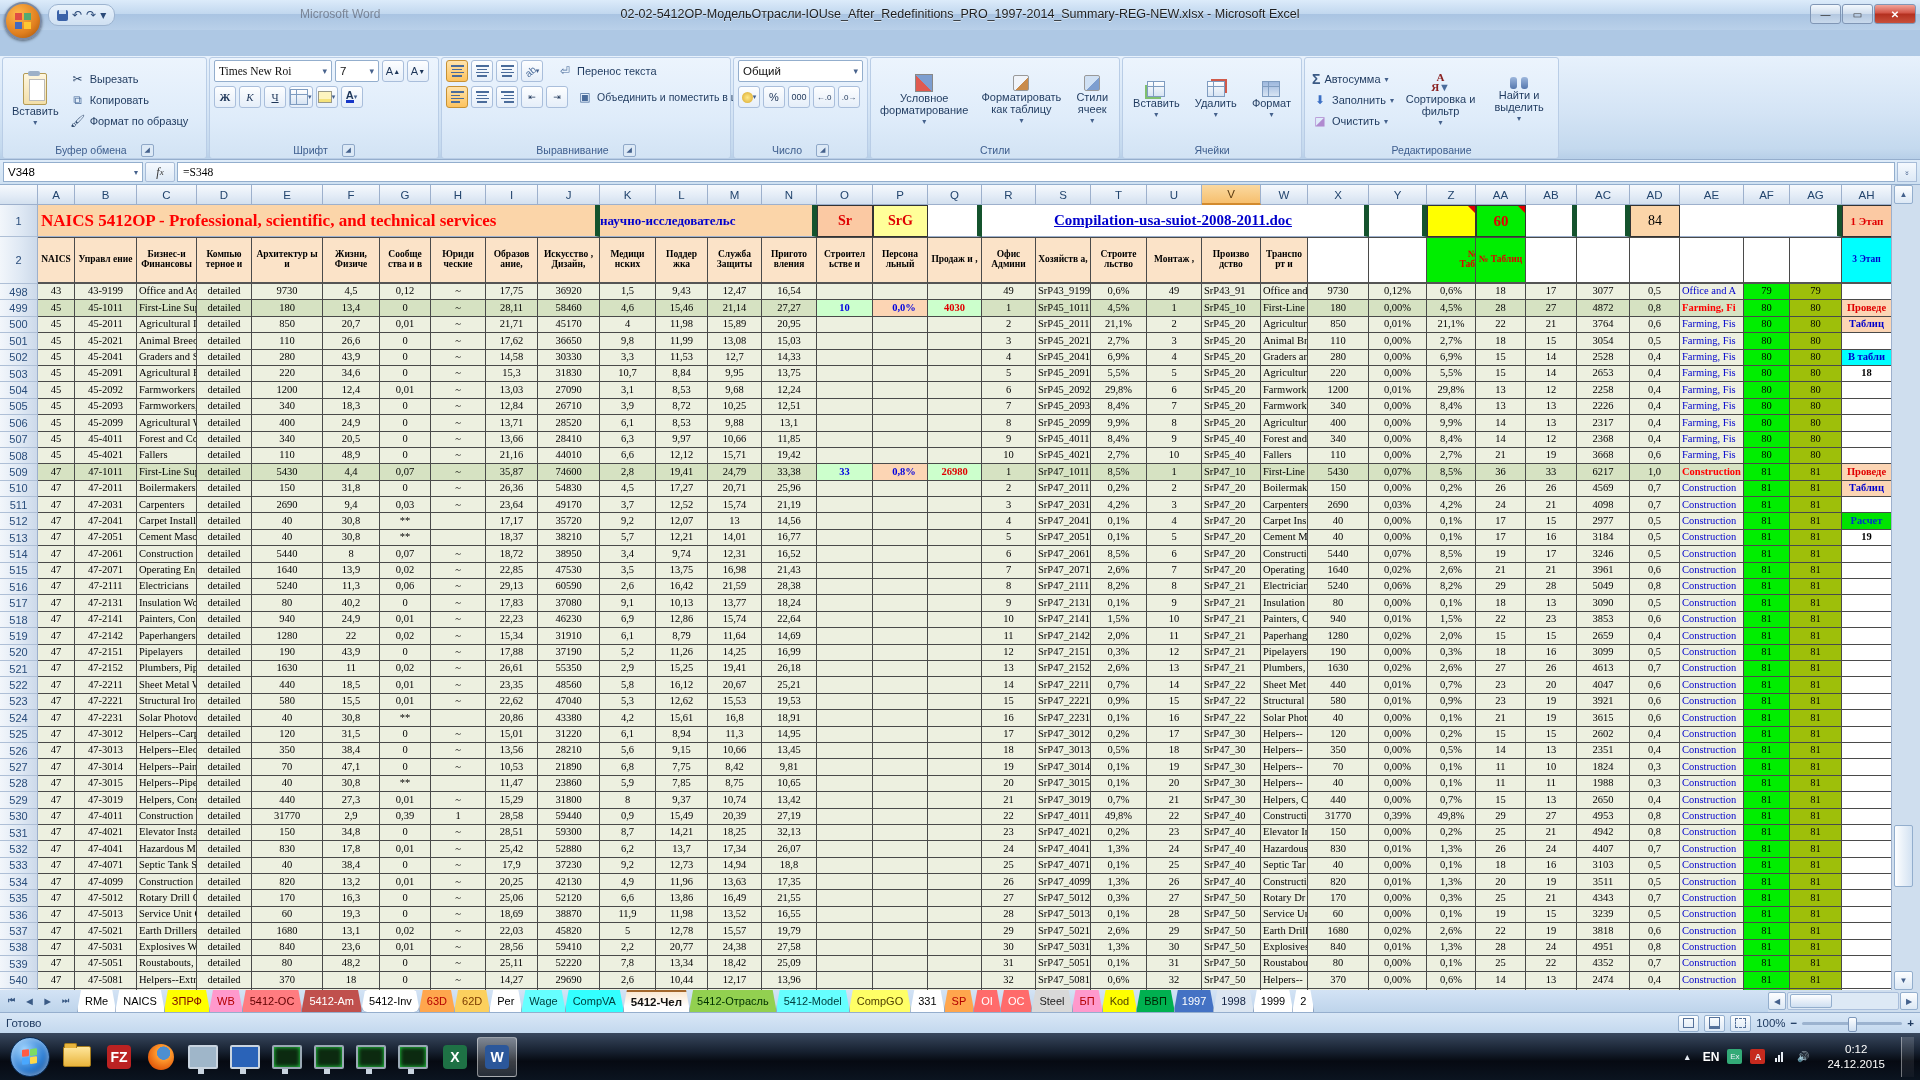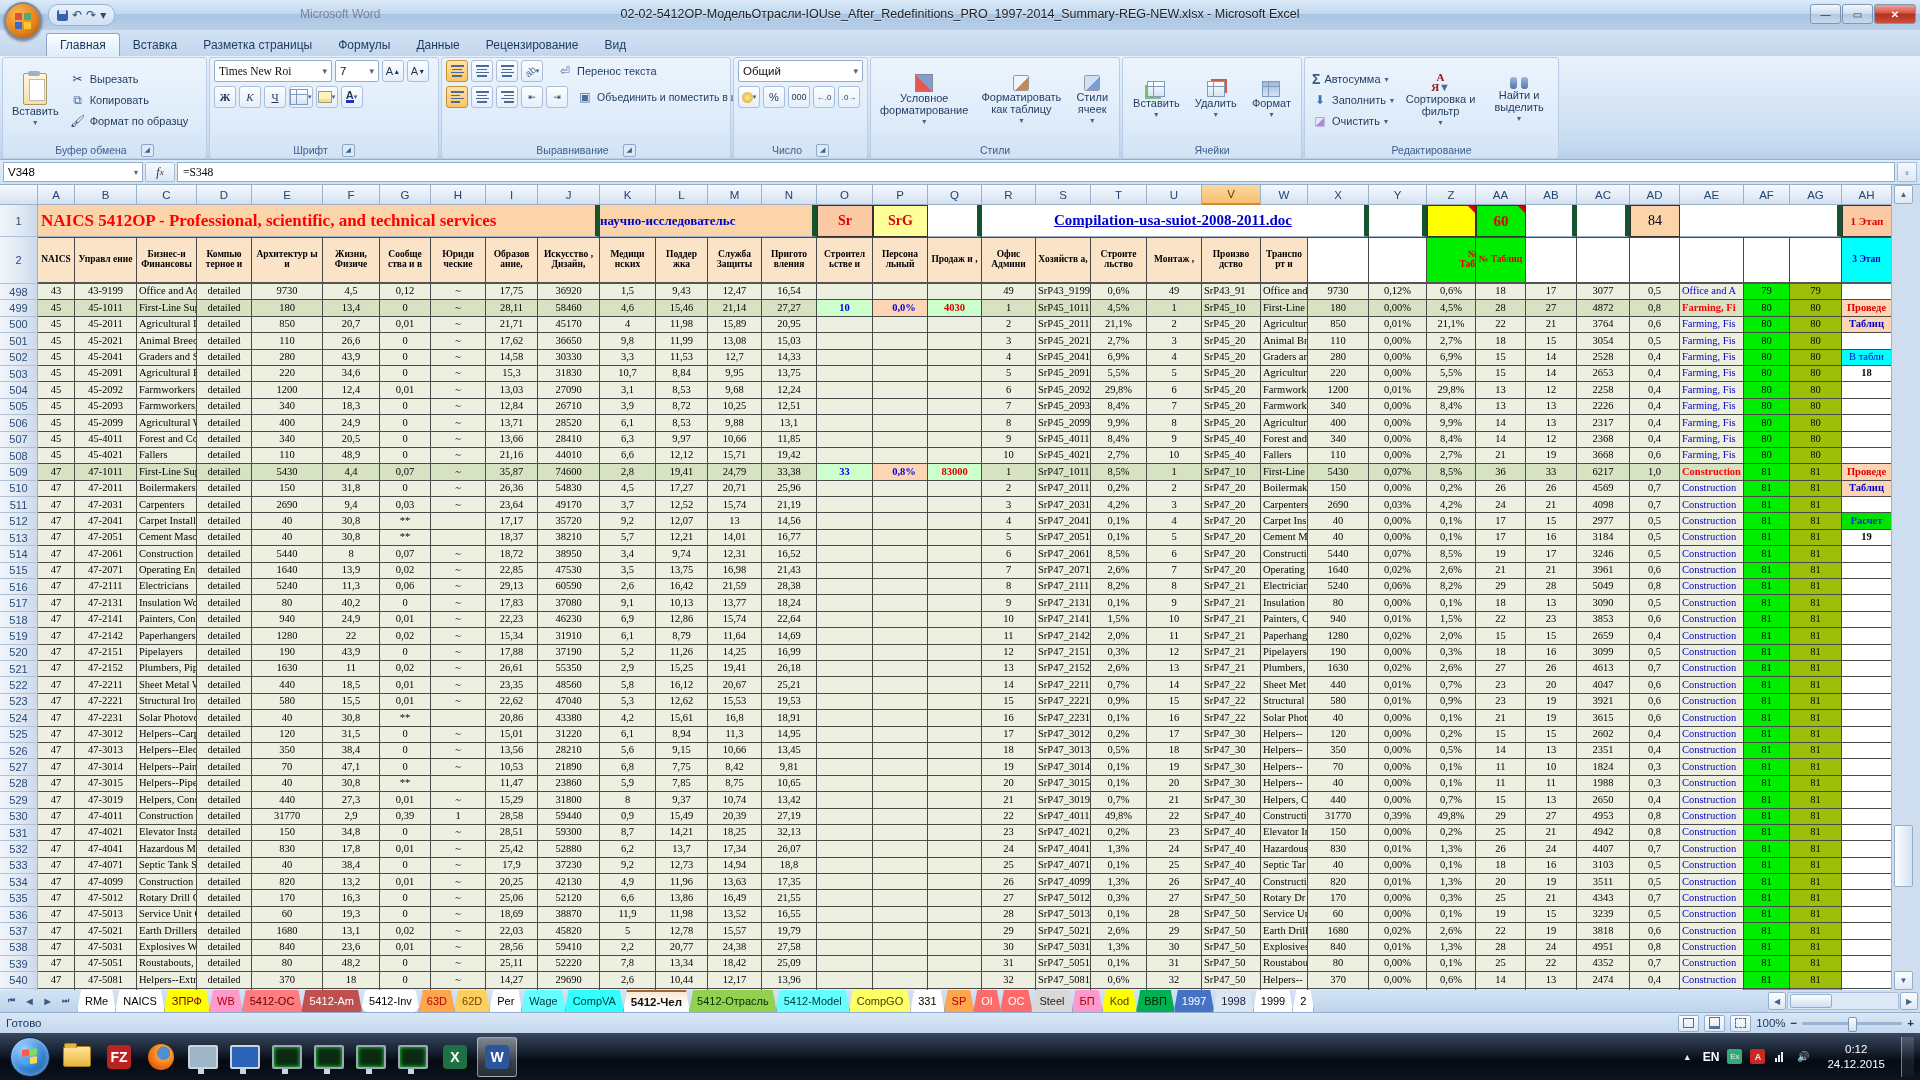--- a/index.html
+++ b/index.html
@@ -84,21 +84,21 @@
   .corner-red:after{content:"";position:absolute;right:0;top:0;border-left:7px solid transparent;border-top:7px solid #e00000;}
   .oq{background:#ccffcc !important;color:#0000e0;font-weight:bold;}
   .pp{background:#fcd5b4 !important;color:#0000e0;font-weight:bold;padding-left:8px;}
   .qq{background:#ccffcc !important;color:#e00000;font-weight:bold;}
   .af{background:#00ee00 !important;}
   .ag{background:#9ebf0a !important;}
   .ae-blue{color:#0000cc;}
   .ae-red{color:#ff0000;font-weight:bold;}
   .ah-peach-red{background:#fcd5b4 !important;color:#e00000;font-weight:bold;}
   .ah-peach-blue{background:#fcd5b4 !important;color:#0000cc;font-weight:bold;}
-  .ah-cyan-blue{background:#00ffff !important;color:#0000cc;font-weight:normal;}
+  .ah-cyan-blue{background:#00ffff !important;color:#0000cc;font-weight:bold;}
   .ah-green-blue{background:#00e400 !important;color:#0033cc;font-weight:bold;}
   .ah-num{background:#fff !important;color:#000;font-weight:bold;}
 
   .vscroll{position:absolute;right:0;top:185px;width:28px;height:805px;background:#cfdeee;border-left:1px solid #9db0cc;}
   .vscroll .arr{position:absolute;left:2px;width:17px;height:17px;border:1px solid #93aecd;border-radius:2px;background:linear-gradient(#fdfeff,#dce8f5);display:flex;align-items:center;justify-content:center;font-size:8px;color:#44618c;}
   .vscroll .thumb{position:absolute;left:2px;top:640px;width:17px;height:60px;border:1px solid #93aecd;border-radius:2px;background:linear-gradient(90deg,#fdfeff,#d3e2f2);}
 
   
   .sheetbar{position:absolute;left:0;top:990px;width:100%;height:22px;background:linear-gradient(#d3e3f5,#bed4eb);display:flex;align-items:stretch;overflow:hidden;}
   .tabnav{display:flex;align-items:center;gap:1px;padding:0 3px;}
@@ -166,29 +166,20 @@
     </div>
     <span class="ghost-title">Microsoft Word</span>
     <div class="title-text">02-02-5412OP-МодельОтрасли-IOUse_After_Redefinitions_PRO_1997-2014_Summary-REG-NEW.xlsx - Microsoft Excel</div>
     <div class="win-controls">
       <div class="wbtn">—</div>
       <div class="wbtn">▭</div>
       <div class="wbtn close">✕</div>
     </div>
   </div>
 
-  <div class="ribbon-tabs" id="ribbonTabs">
-      <div class="rtab active">Главная</div>
-      <div class="rtab">Вставка</div>
-      <div class="rtab">Разметка страницы</div>
-      <div class="rtab">Формулы</div>
-      <div class="rtab">Данные</div>
-      <div class="rtab">Рецензирование</div>
-      <div class="rtab">Вид</div>
-    </div>
 
   <div class="ribbon">
     <div class="rgroup" style="width:205px;">
       <div class="rgroup-body">
         <div class="rbtn-big">
           <span class="clipboard-ic"></span>
           <span>Вставить</span>
             <span style="font-size:8px;color:#44618c;">▾</span>
         </div>
         <div style="display:flex;flex-direction:column;gap:3px;">
@@ -944,21 +935,21 @@
         <div class="cell hl">0,07</div>
         <div class="cell hl">~</div>
         <div class="cell hl">35,87</div>
         <div class="cell hl">74600</div>
         <div class="cell hl">2,8</div>
         <div class="cell hl">19,41</div>
         <div class="cell hl">24,79</div>
         <div class="cell hl">33,38</div>
         <div class="cell hl oq">33</div>
         <div class="cell hl pp">0,8%</div>
-        <div class="cell hl qq">83000</div>
+        <div class="cell hl qq">26980</div>
         <div class="cell hl">1</div>
         <div class="cell hl left">SrP47_1011</div>
         <div class="cell hl">8,5%</div>
         <div class="cell hl">1</div>
         <div class="cell hl left">SrP47_10</div>
         <div class="cell hl left">First-Line</div>
         <div class="cell hl">5430</div>
         <div class="cell hl">0,07%</div>
         <div class="cell hl">8,5%</div>
         <div class="cell hl">36</div>

